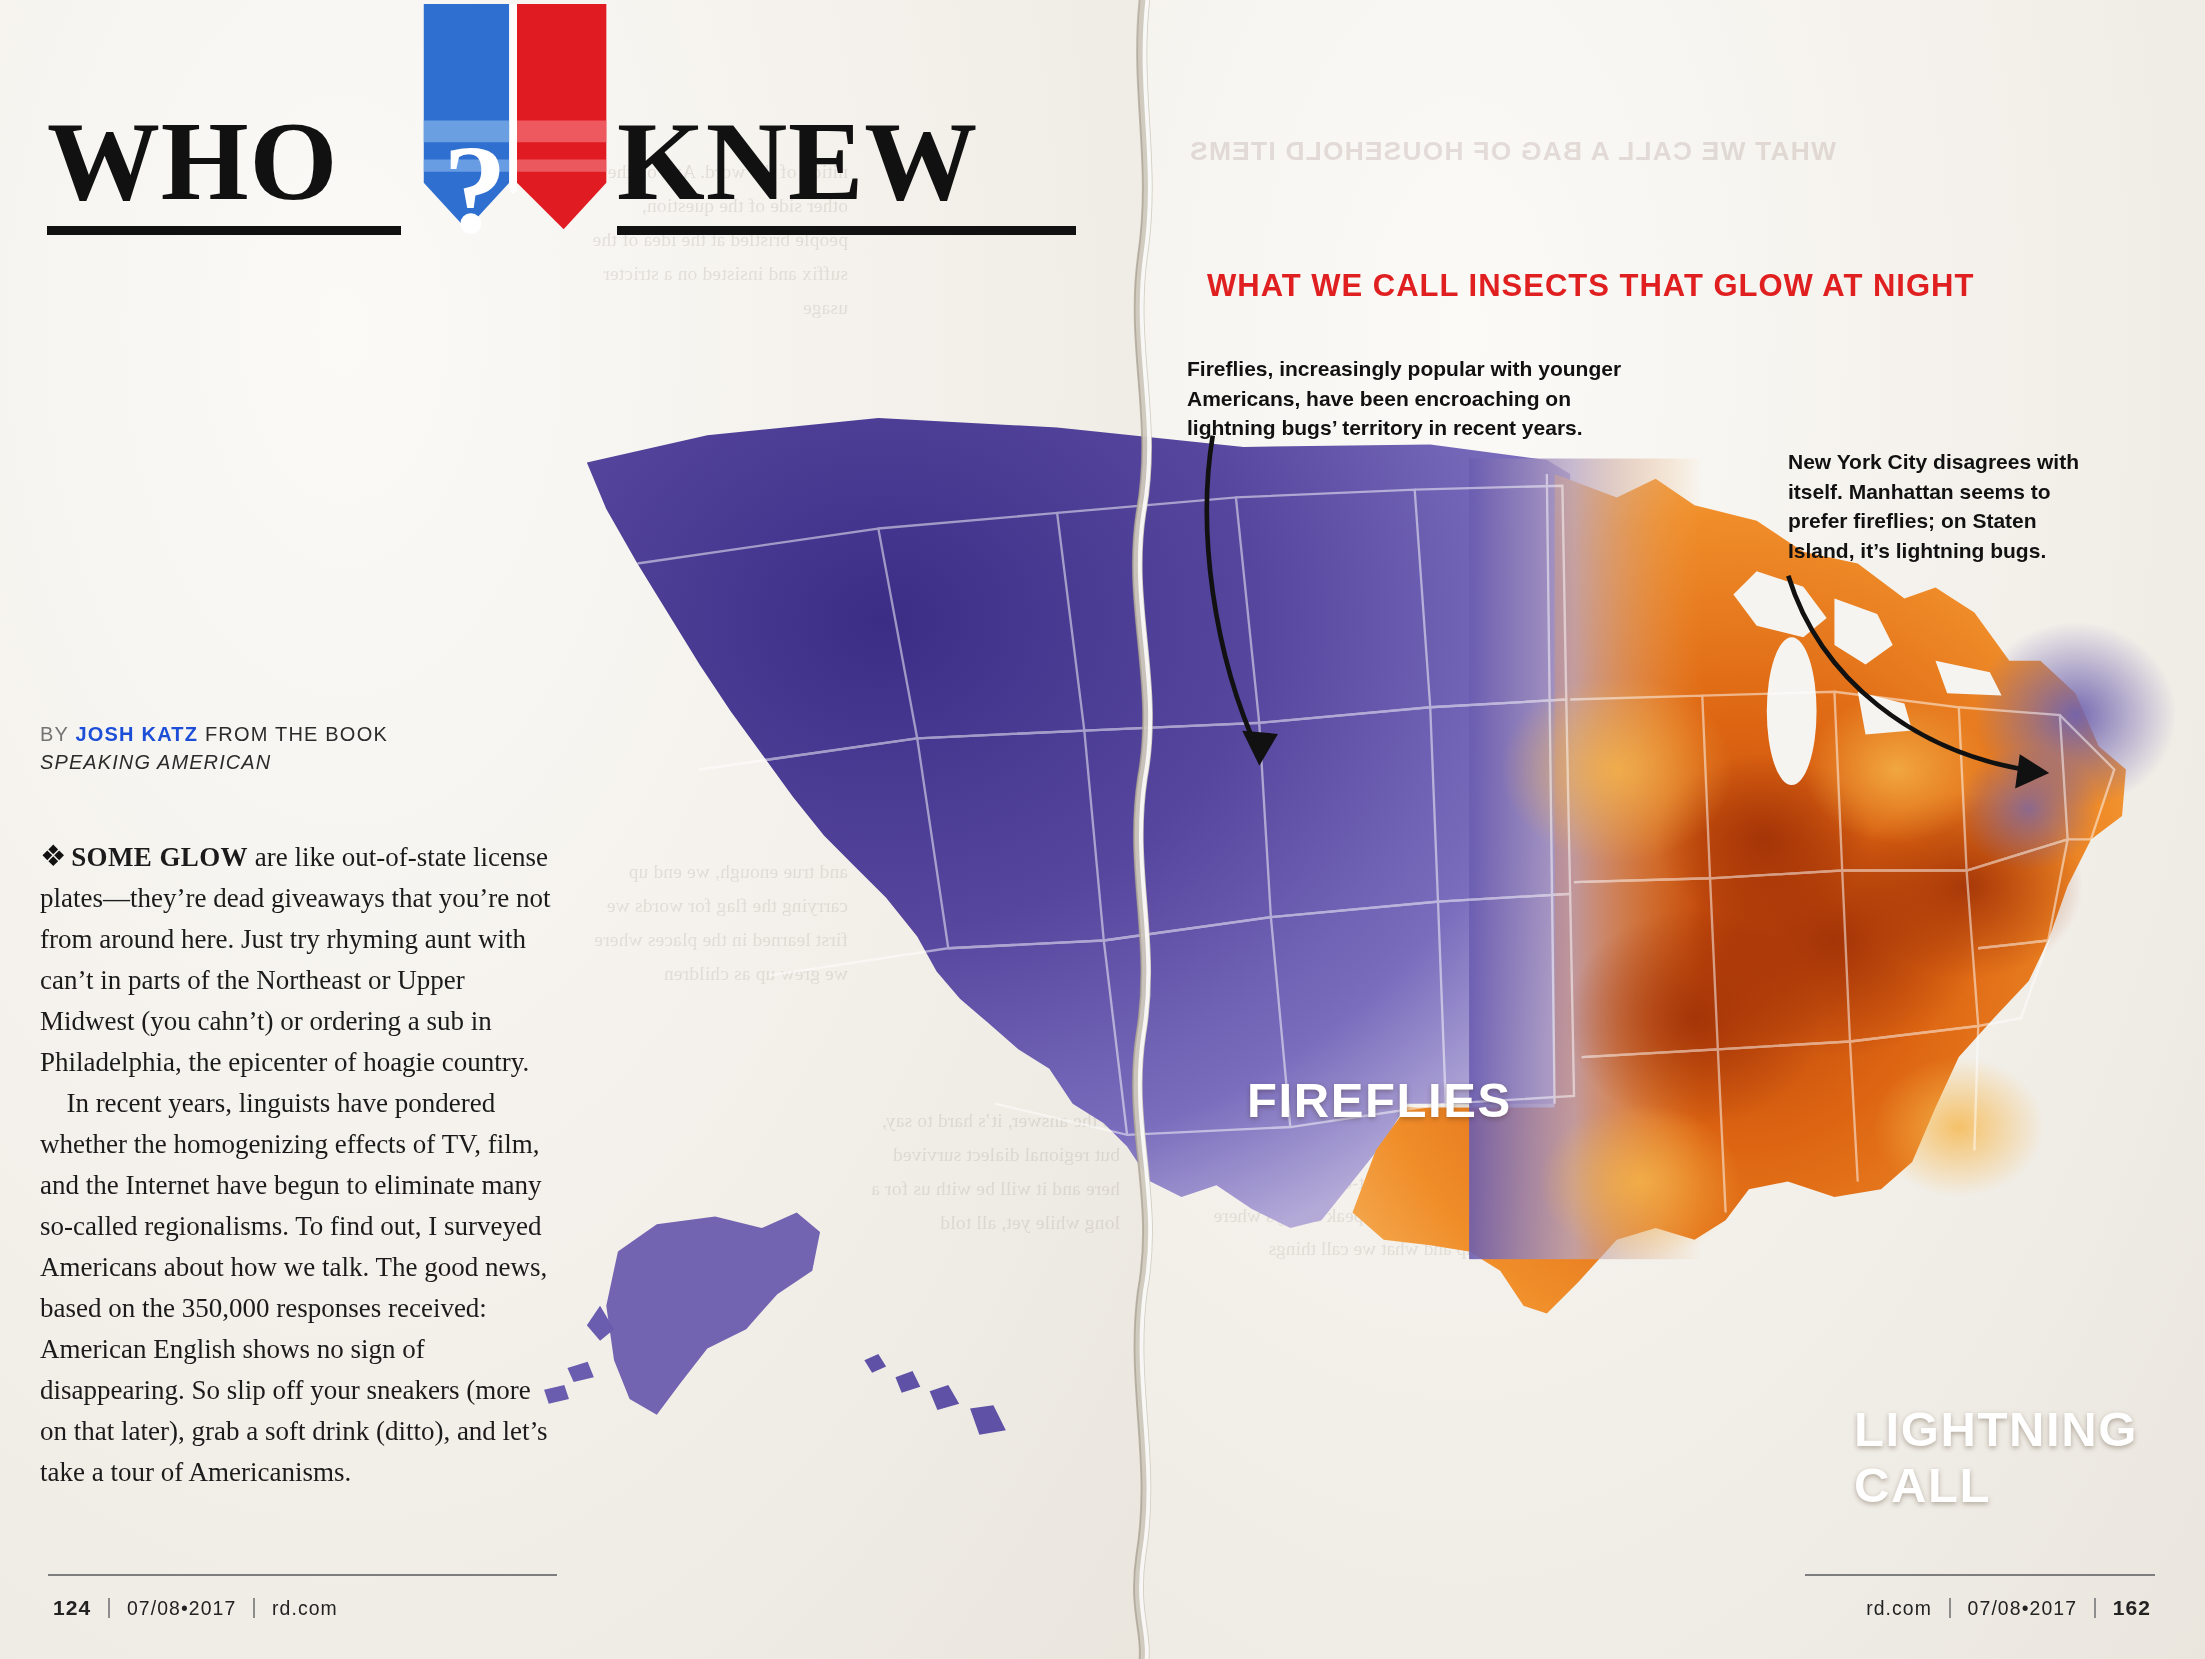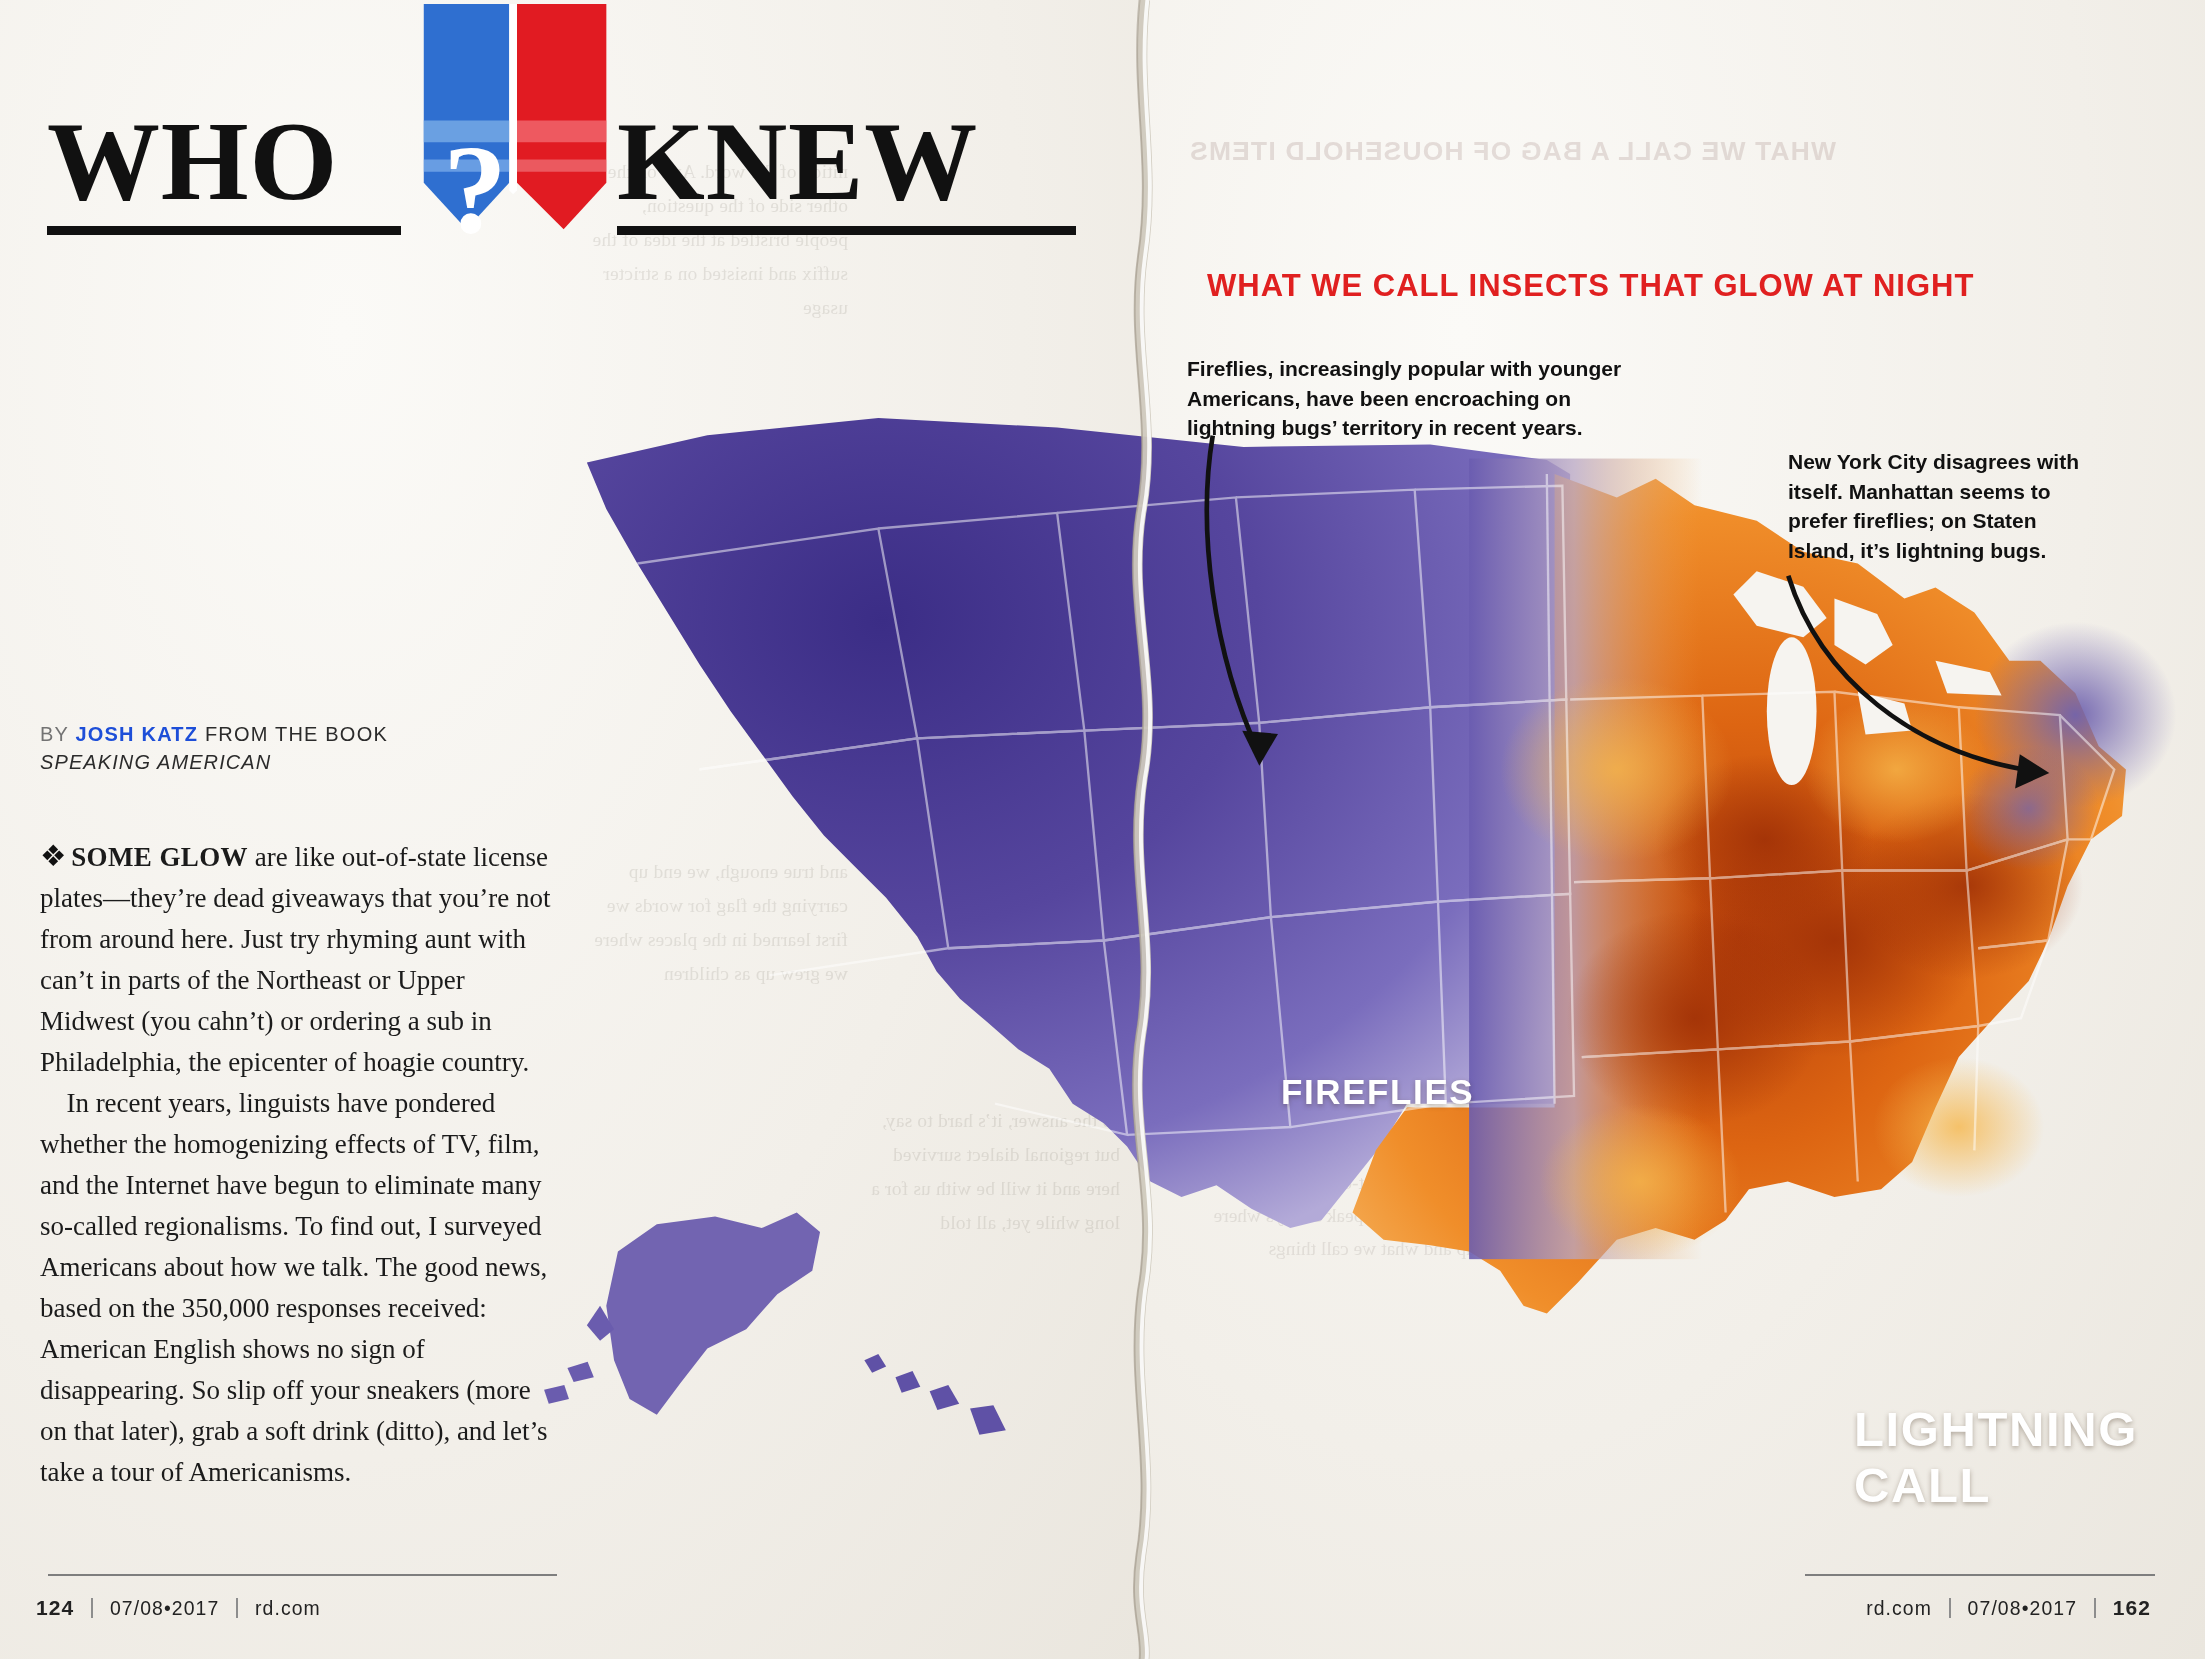--- a/index.html
+++ b/index.html
@@ -202,23 +202,23 @@
 
   .map-label {
     position: absolute;
     font-family: "Liberation Sans", sans-serif;
     font-weight: bold;
     color: #ffffff;
     letter-spacing: 1.6px;
     text-shadow: 0 1.6px 5.4px rgba(60,40,20,0.35);
   }
   #label-fireflies {
-    left: 768px;
+    left: 734px;
     top: 668px;
-    font-size: 35px;
+    font-size: 49px;
   }
   #label-lightning {
     left: 1341px;
     top: 997px;
     font-size: 49px;
   }
 
   
   #kicker {
     position: absolute;
@@ -254,21 +254,21 @@
     align-items: center;
     gap: 17px;
   }
   .folio .num { font-weight: bold; font-size: 21px; }
   .folio .sep {
     display: inline-block;
     width: 1.6px;
     height: 20px;
     background: #8d8d8d;
   }
-  #folio-left { left: 36px; }
+  #folio-left { left: 53px; }
   #folio-right { right: 54px; }
 
   .folio-rule {
     position: absolute;
     bottom: 84px;
     height: 2.3px;
     background: #7e7e7e;
   }
   #folio-rule-left { left: 48px; width: 509px; }
   #folio-rule-right { right: 50px; width: 350px; }

